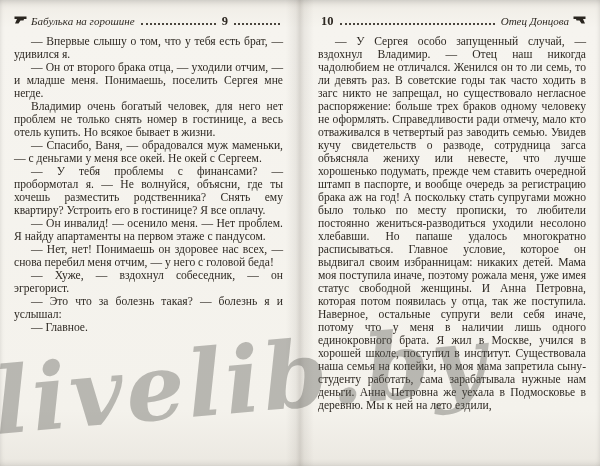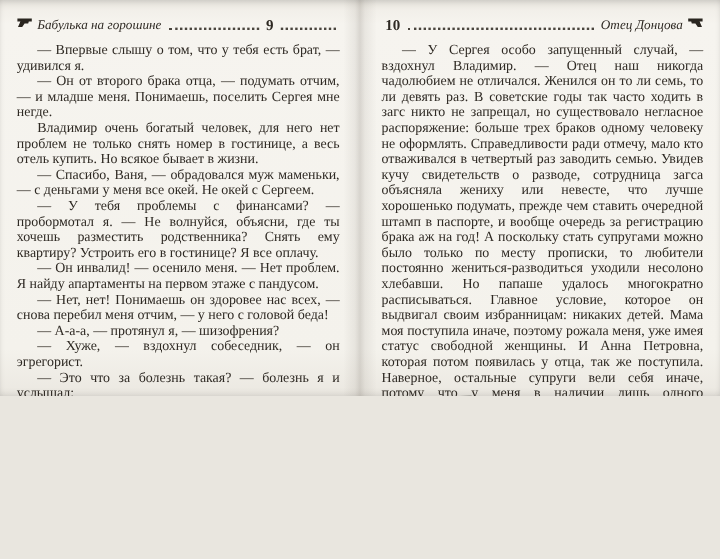--- a/index.html
+++ b/index.html
@@ -1,17 +1,17 @@
 <!DOCTYPE html>
 <html lang="ru"><head>
 <meta charset="utf-8">
 <style>
   html,body { margin:0; padding:0; background:#e9e6df; }
   .spread {
-    position:relative; width:600px; height:330px; overflow:hidden;
+    position:relative; width:600px; height:466px; overflow:hidden;
     background: linear-gradient(180deg, #efece5 0%, #f6f4ef 6%, #f4f2ec 88%, #ebe8e1 100%);
     font-family:"Liberation Serif", serif; color:#2e2923;
     box-shadow: inset 0 4px 8px -4px rgba(0,0,0,0.25), inset 0 -4px 8px -5px rgba(0,0,0,0.2);
   }
   .page { position:absolute; top:0; height:466px; box-sizing:border-box; }
   .page.left  { left:0;   width:300px; padding:13px 17px 6px 14px; }
   .page.right { left:300px; width:300px; padding:13px 14px 6px 18px; }
 
   .running-header {
     display:flex; align-items:flex-end;
@@ -53,27 +53,26 @@
           <path d="M1 3 h24 v5 h-5 l-1 3 h-6 l-4 6 h-7 l4 -9 h-5 z" fill="#2a2620"></path>
         </svg>
       </span>
       <span class="htitle">Бабулька на горошине</span>
       <span class="dots"></span>
       <span class="pnum">9</span>
       <span class="dots fixed"></span>
     </div>
     <div class="bodytext">
       <p>— Впервые слышу о том, что у тебя есть брат, — удивился я.</p>
-      <p>— Он от второго брака отца, — подумать отчим, — и младше меня. Понимаешь, поселить Сергея мне негде.</p>
+      <p>— Он от второго брака отца, — уходили отчим, — и младше меня. Понимаешь, поселить Сергея мне негде.</p>
       <p>Владимир очень богатый человек, для него нет проблем не только снять номер в гостинице, а весь отель купить. Но всякое бывает в жизни.</p>
       <p>— Спасибо, Ваня, — обрадовался муж маменьки, — с деньгами у меня все окей. Не окей с Сергеем.</p>
       <p>— У тебя проблемы с финансами? — пробормотал я. — Не волнуйся, объясни, где ты хочешь разместить родственника? Снять ему квартиру? Устроить его в гостинице? Я все оплачу.</p>
       <p>— Он инвалид! — осенило меня. — Нет проблем. Я найду апартаменты на первом этаже с пандусом.</p>
       <p>— Нет, нет! Понимаешь он здоровее нас всех, — снова перебил меня отчим, — у него с головой беда!</p>
-      <p>— А-а-а, — протянул я, — шизофрения?</p>
       <p>— Хуже, — вздохнул собеседник, — он эгрегорист.</p>
       <p>— Это что за болезнь такая? — болезнь я и услышал:</p>
       <p>— Главное.</p>
     </div>
   </div>
 
   <div class="page right">
     <div class="running-header">
       <span class="pnum">10</span>
       <span class="dots"></span>

